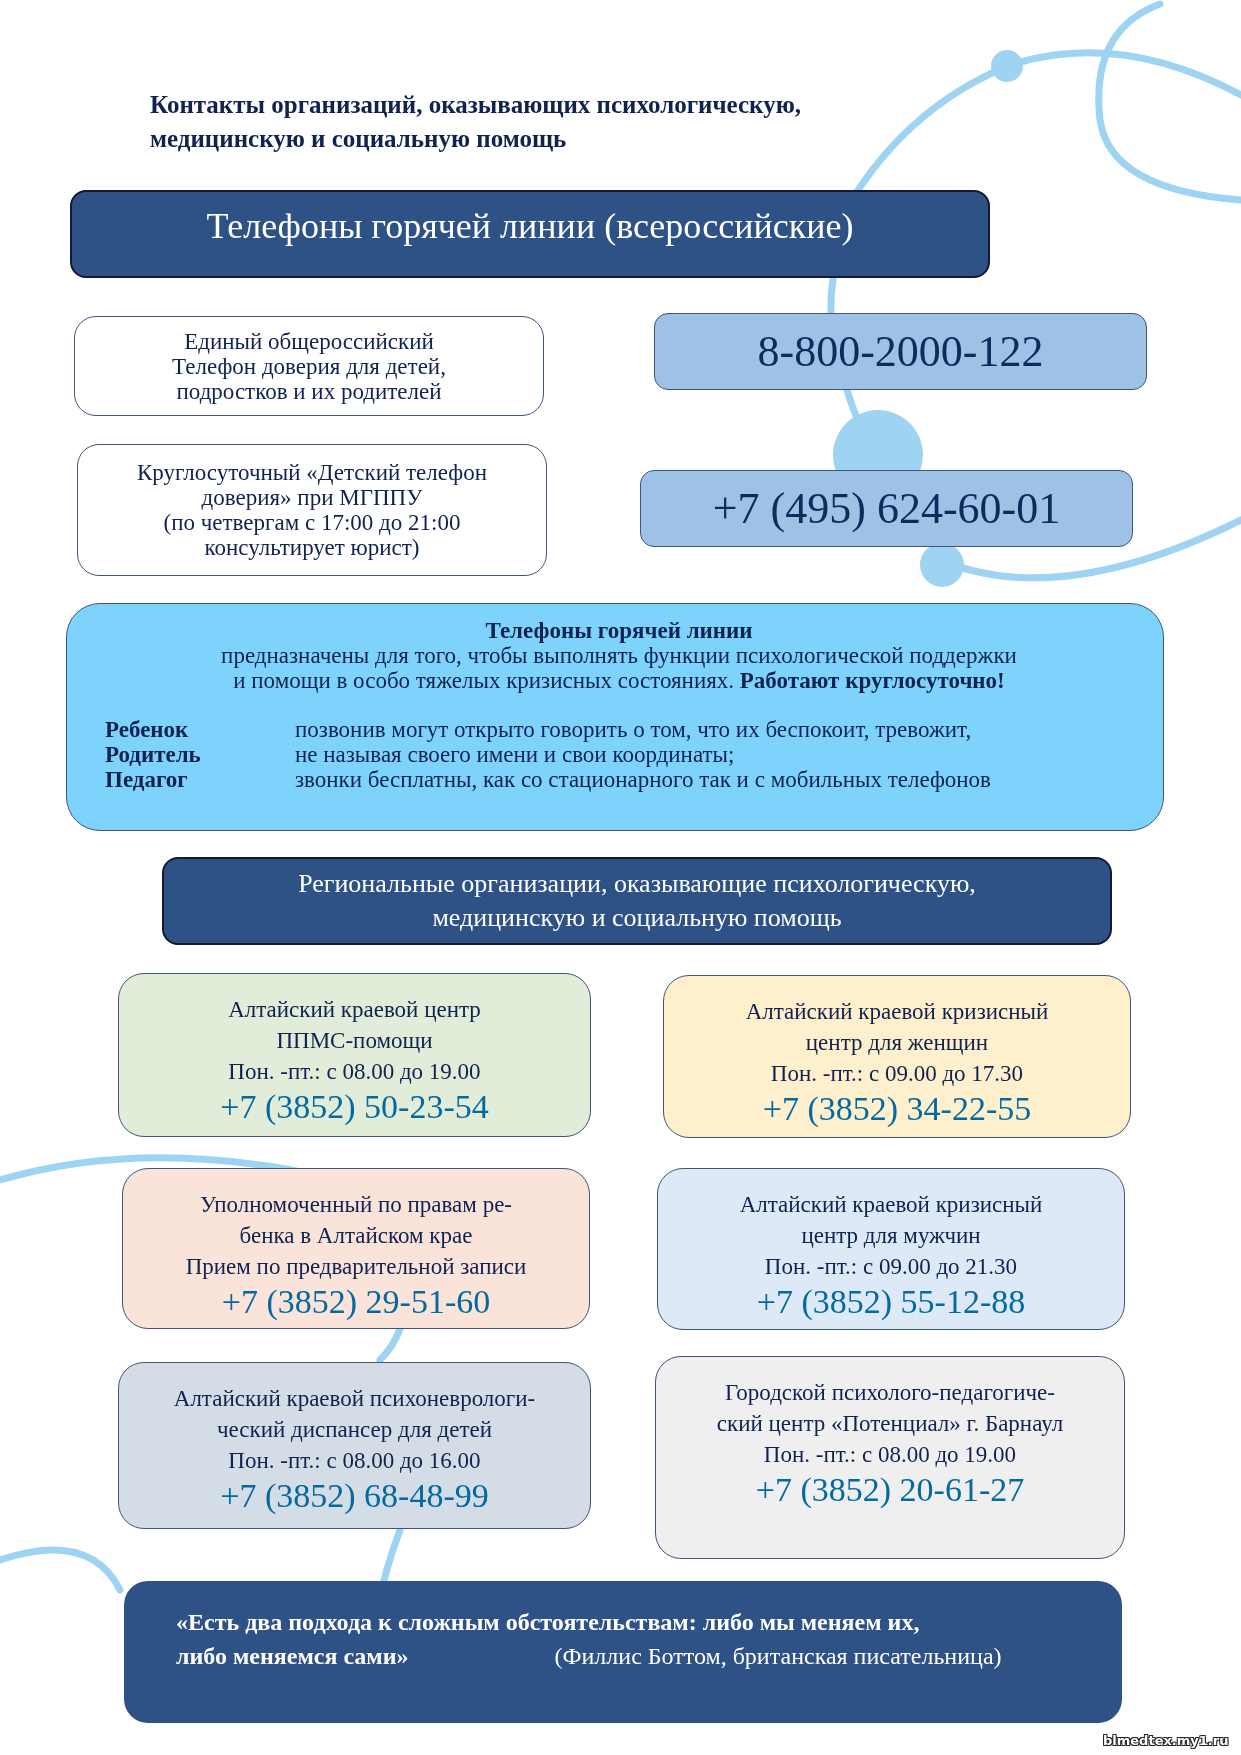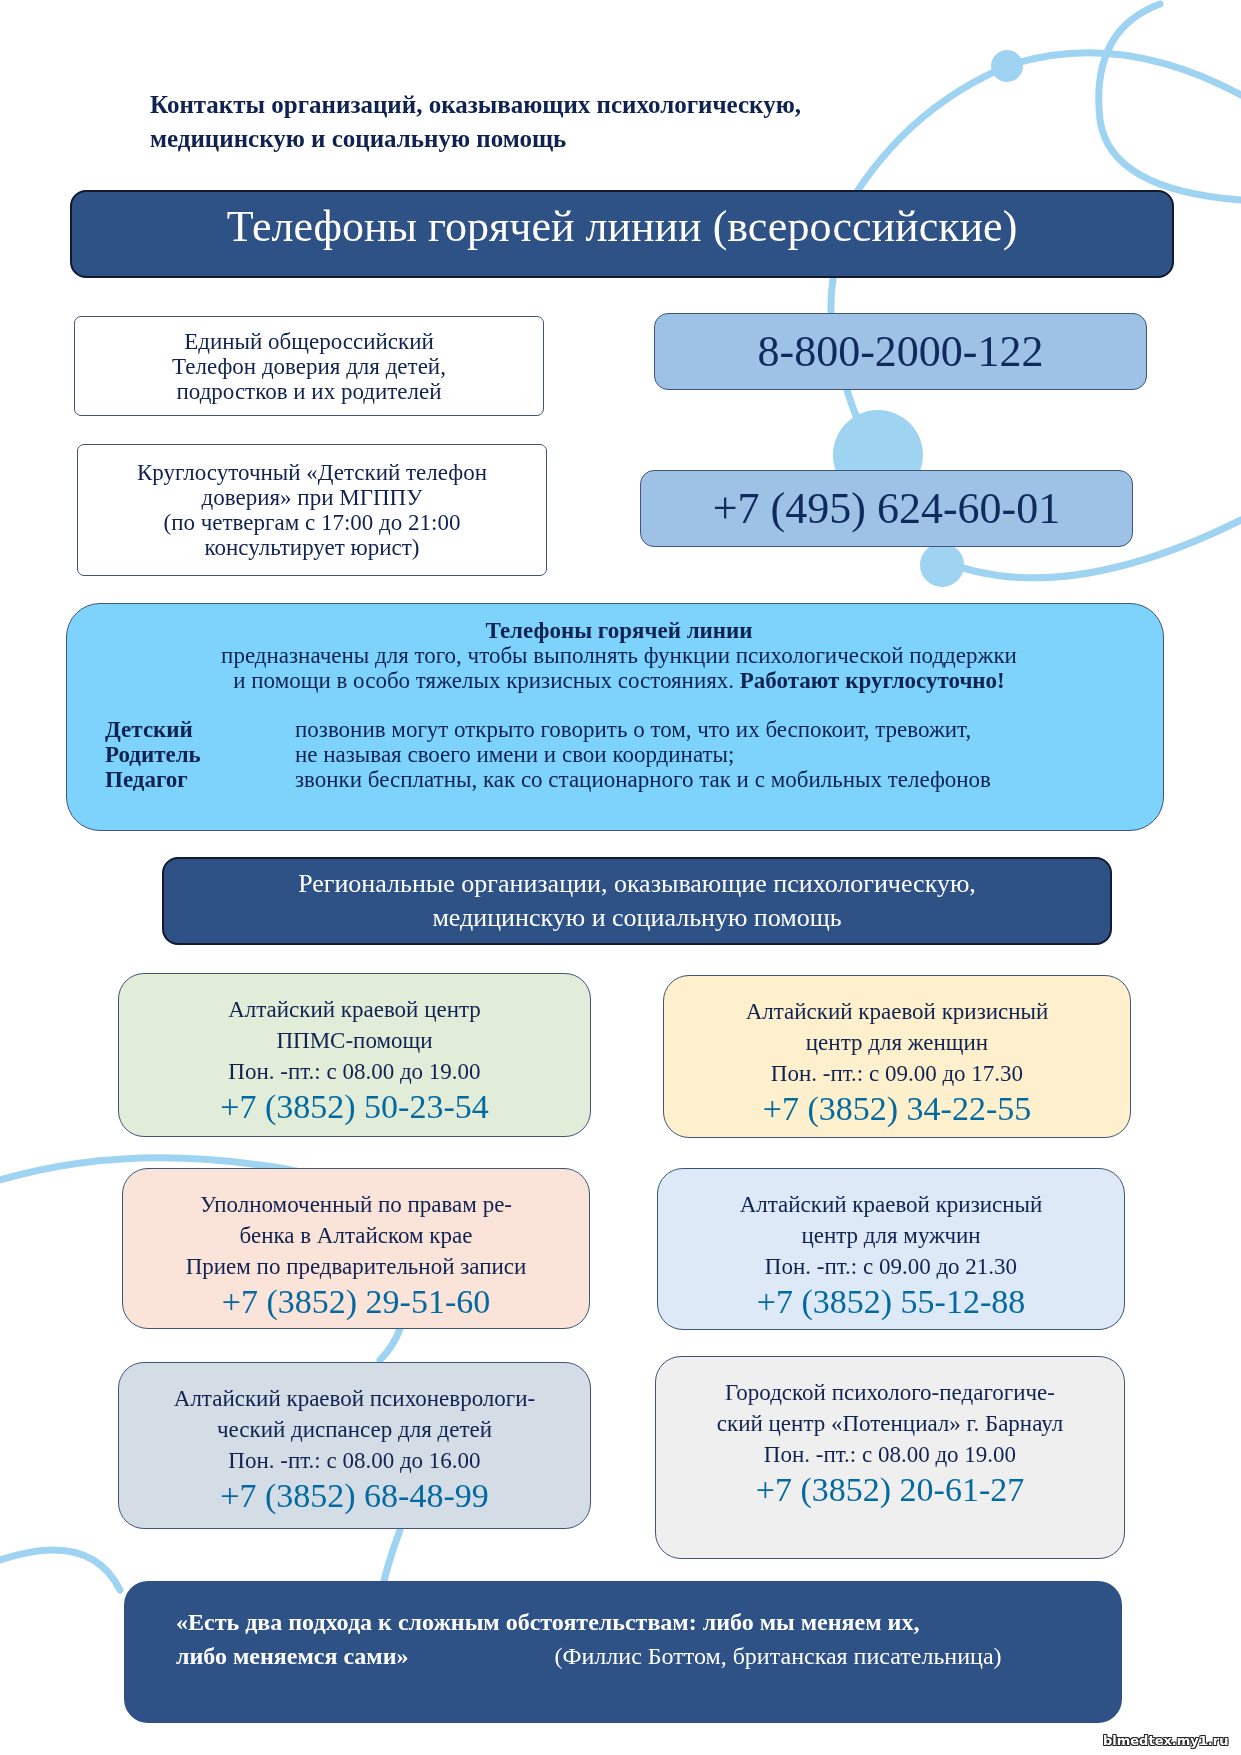--- a/index.html
+++ b/index.html
@@ -14,25 +14,25 @@
 
   #main-title {
     left: 150px; top: 88px; width: 940px;
     font-weight: bold; font-size: 25px; line-height: 34px; color: #0f2250;
     text-align: left;
   }
   .dark-banner {
     background: #2e5186; border: 2px solid #111a2e; border-radius: 16px; color: #ffffff;
     display: flex; align-items: center; justify-content: center; text-align: center;
   }
-  #hotline-banner { left: 70px; top: 190px; width: 1104px; height: 88px; font-size: 44px; padding-bottom: 16px; }
+  #hotline-banner { left: 70px; top: 190px; width: 920px; height: 88px; font-size: 36px; padding-bottom: 16px; }
   #regional-banner { left: 162px; top: 857px; width: 950px; height: 88px; font-size: 26px; line-height: 34px; }
 
   .white-box {
-    background: #ffffff; border: 1.5px solid #3f5679; border-radius: 7px;
+    background: #ffffff; border: 1.5px solid #3f5679; border-radius: 22px;
     display: flex; flex-direction: column; justify-content: center; align-items: center;
     font-size: 23px; line-height: 25px; color: #0f2250; text-align: center;
   }
   #box-single-line { left: 74px; top: 316px; width: 470px; height: 100px; }
   #box-mgppu { left: 77px; top: 444px; width: 470px; height: 132px; font-size: 23px; line-height: 25px; }
 
   .phone-box {
     background: #9ec2e6; border: 1.5px solid #3f5679; border-radius: 14px;
     display: flex; align-items: center; justify-content: center;
     font-size: 44px; color: #0f2a5c;
@@ -129,21 +129,21 @@
 </div>
 
 <div id="info-box" class="abs">
   <div class="info-title">Телефоны горячей линии</div>
   <div class="info-text">предназначены для того, чтобы выполнять функции психологической поддержки</div>
   <div class="info-text">
     <span>и помощи в особо тяжелых кризисных состояниях.</span>
     <b>Работают круглосуточно!</b>
   </div>
   <div class="info-grid">
-    <div class="role">Детский</div>
+    <div class="role">Ребенок</div>
     <div>позвонив могут открыто говорить о том, что их беспокоит, тревожит,</div>
     <div class="role">Родитель</div>
     <div>не называя своего имени и свои координаты;</div>
     <div class="role">Педагог</div>
     <div>звонки бесплатны, как со стационарного так и с мобильных телефонов</div>
   </div>
 </div>
 
 <div id="regional-banner" class="abs dark-banner">
   <div>

